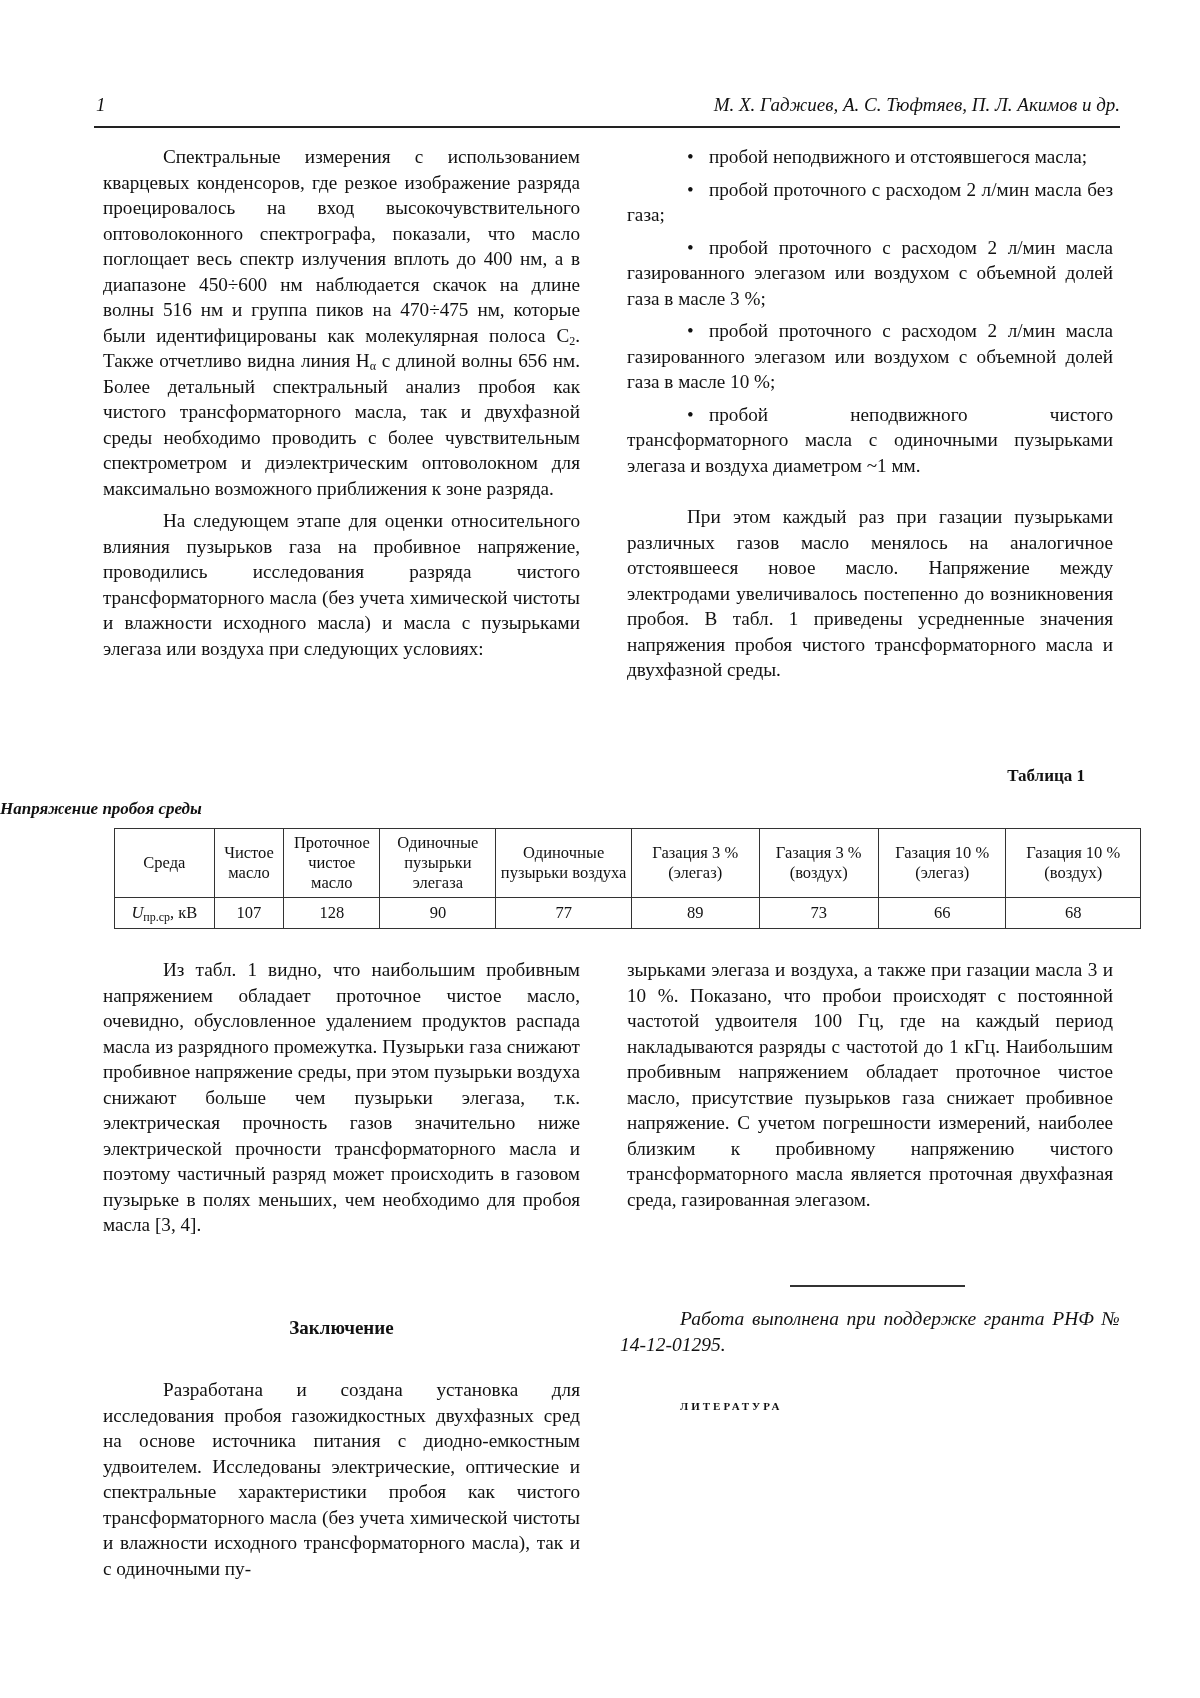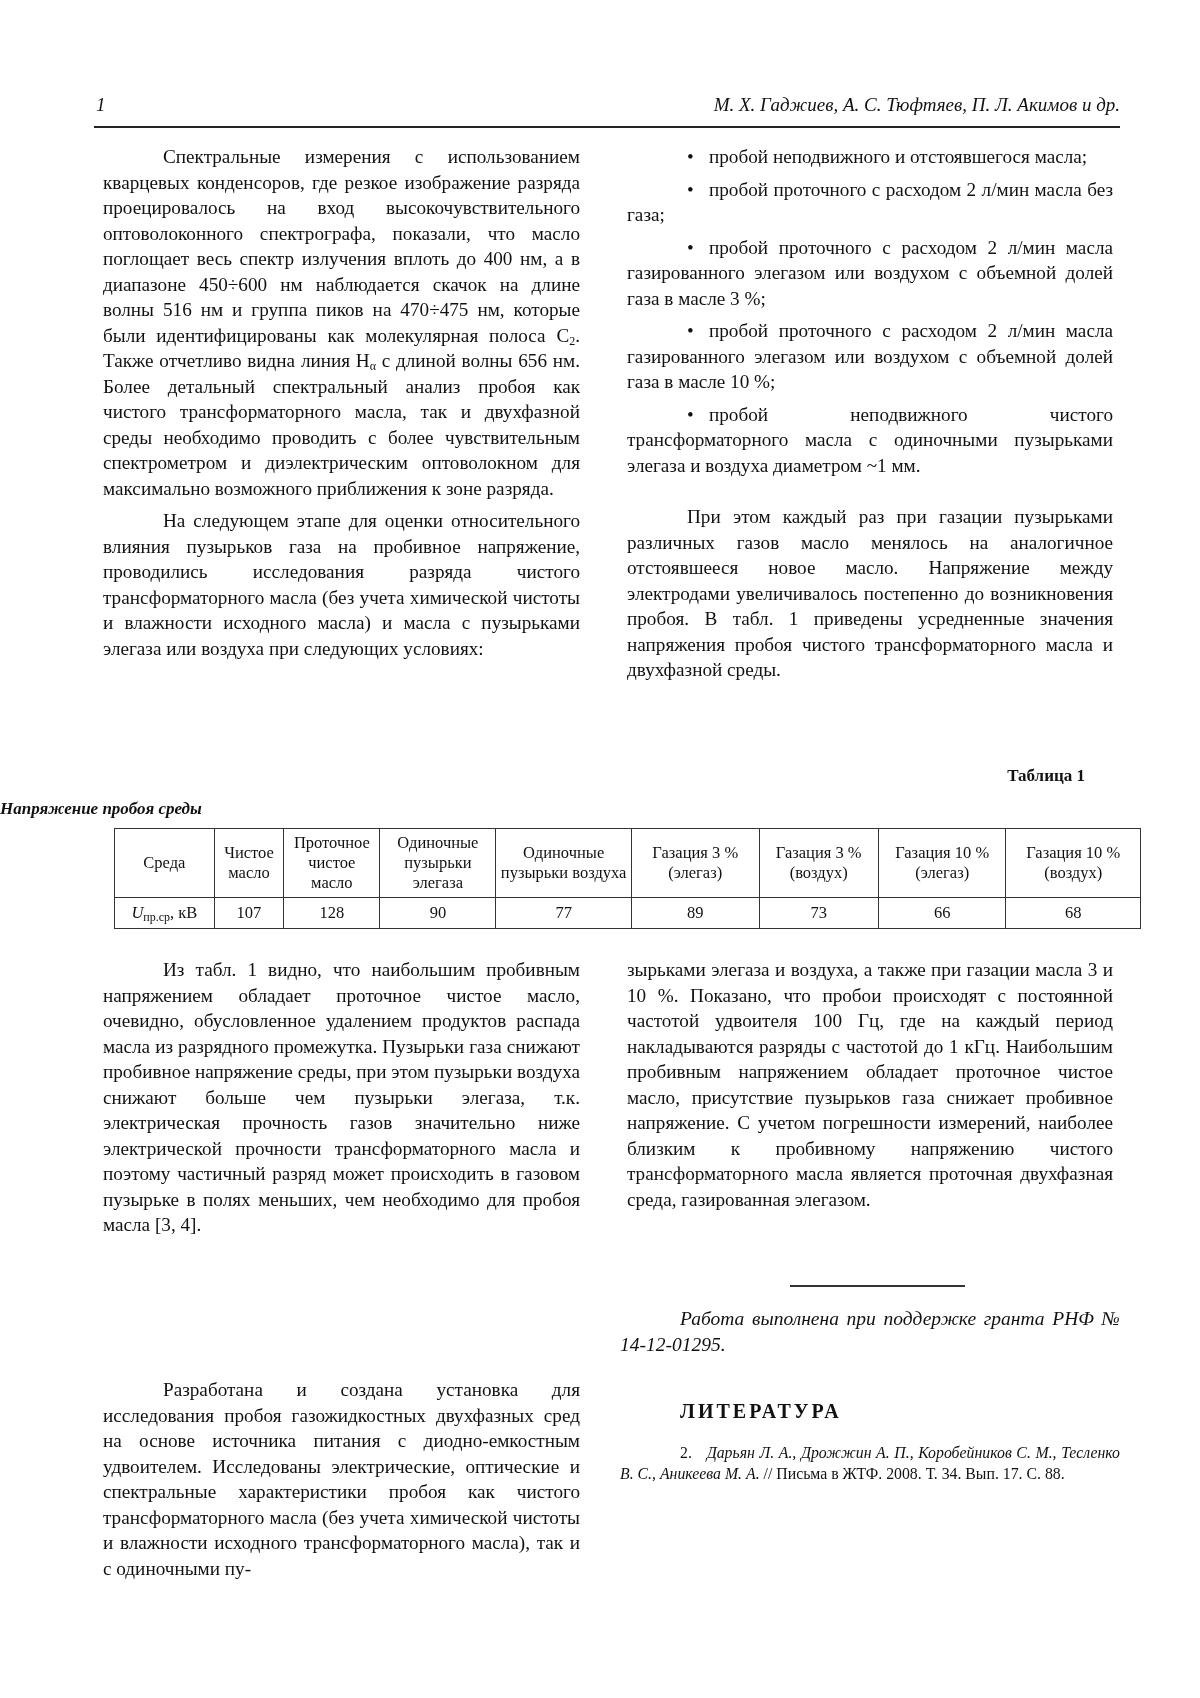--- a/index.html
+++ b/index.html
@@ -38,21 +38,21 @@
 
   .section-heading { position: absolute; left: 96px; width: 491px; top: 1317px; text-align: center;
                      font-weight: bold; font-size: 19px; }
   .col-left-concl { left: 96px; top: 1370px; width: 491px; }
 
   .grant-rule { position: absolute; left: 790px; top: 1285px; width: 175px; height: 1.5px; background: #333; }
   .grant { position: absolute; left: 620px; top: 1306px; width: 500px; font-style: italic;
            font-size: 19.5px; line-height: 26px; text-align: justify; }
   .grant p { margin: 0; text-indent: 60px; }
 
-  .lit-heading { position: absolute; left: 680px; top: 1400px; font-weight: bold; font-size: 20px;
+  .lit-heading { position: absolute; left: 680px; top: 1400px; font-weight: bold; font-size: 11px;
                  letter-spacing: 3px; }
   .refs { position: absolute; left: 620px; top: 1442px; width: 500px; font-size: 15.8px; line-height: 21px;
           text-align: justify; }
   .refs p { margin: 0; text-indent: 60px; }
   .refs .num { display: inline-block; width: 22px; text-indent: 0; }
   .refs i { font-style: italic; }
 </style>
 </head>
 <body>
 
@@ -117,31 +117,31 @@
         <td>66</td>
         <td>68</td>
       </tr>
     </tbody>
   </table>
 
   <div class="col col-left-bot">
     <p>Из табл. 1 видно, что наибольшим пробивным напряжением обладает проточное чистое масло, очевидно, обусловленное удалением продуктов распада масла из разрядного промежутка. Пузырьки газа снижают пробивное напряжение среды, при этом пузырьки воздуха снижают больше чем пузырьки элегаза, т.к. электрическая прочность газов значительно ниже электрической прочности трансформаторного масла и поэтому частичный разряд может происходить в газовом пузырьке в полях меньших, чем необходимо для пробоя масла [3, 4].</p>
   </div>
 
+  <div class="section-heading">Заключение</div>
   <div class="col col-left-concl">
     <p>Разработана и создана установка для исследования пробоя газожидкостных двухфазных сред на основе источника питания с диодно-емкостным удвоителем. Исследованы электрические, оптические и спектральные характеристики пробоя как чистого трансформаторного масла (без учета химической чистоты и влажности исходного трансформаторного масла), так и с одиночными пу-</p>
   </div>
 
   <div class="col col-right-bot">
     <p style="text-indent:0">зырьками элегаза и воздуха, а также при газации масла 3 и 10 %. Показано, что пробои происходят с постоянной частотой удвоителя 100 Гц, где на каждый период накладываются разряды с частотой до 1 кГц. Наибольшим пробивным напряжением обладает проточное чистое масло, присутствие пузырьков газа снижает пробивное напряжение. С учетом погрешности измерений, наиболее близким к пробивному напряжению чистого трансформаторного масла является проточная двухфазная среда, газированная элегазом.</p>
   </div>
 
   <div class="grant-rule"></div>
   <div class="grant">
     <p>Работа выполнена при поддержке гранта РНФ № 14-12-01295.</p>
   </div>
 
   <div class="lit-heading">ЛИТЕРАТУРА</div>
   <div class="refs">
-    <p><span class="num">2.</span> <i>Дарьян Л. А., Дрожжин А. П., Коробейников С. М., Тесленко В. С., Аникеева М. А.</i><span> // Письма в ЖТФ. 2008. Т. 34. Вып. 17. С. 88.</span></p>
   </div>
 
 </div>
 
 </body></html>

